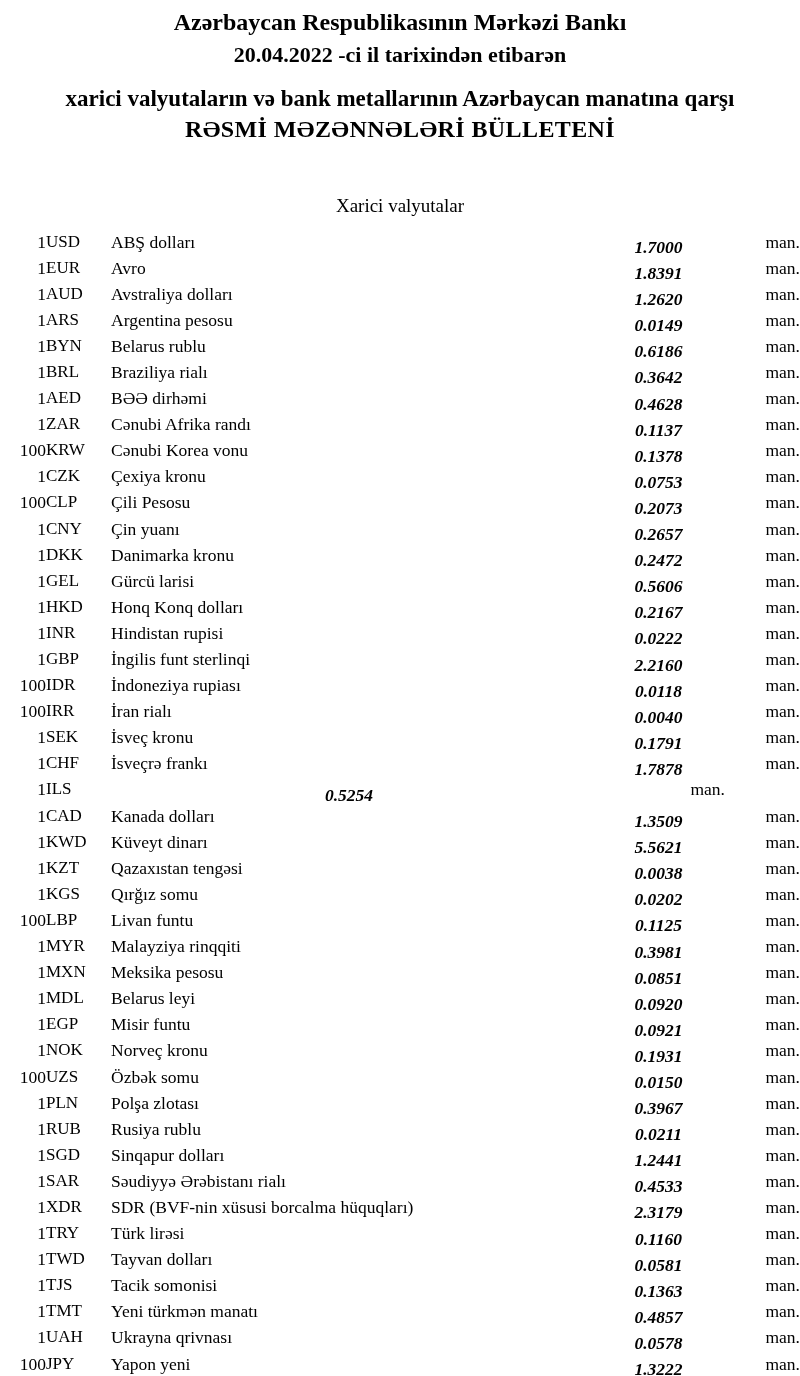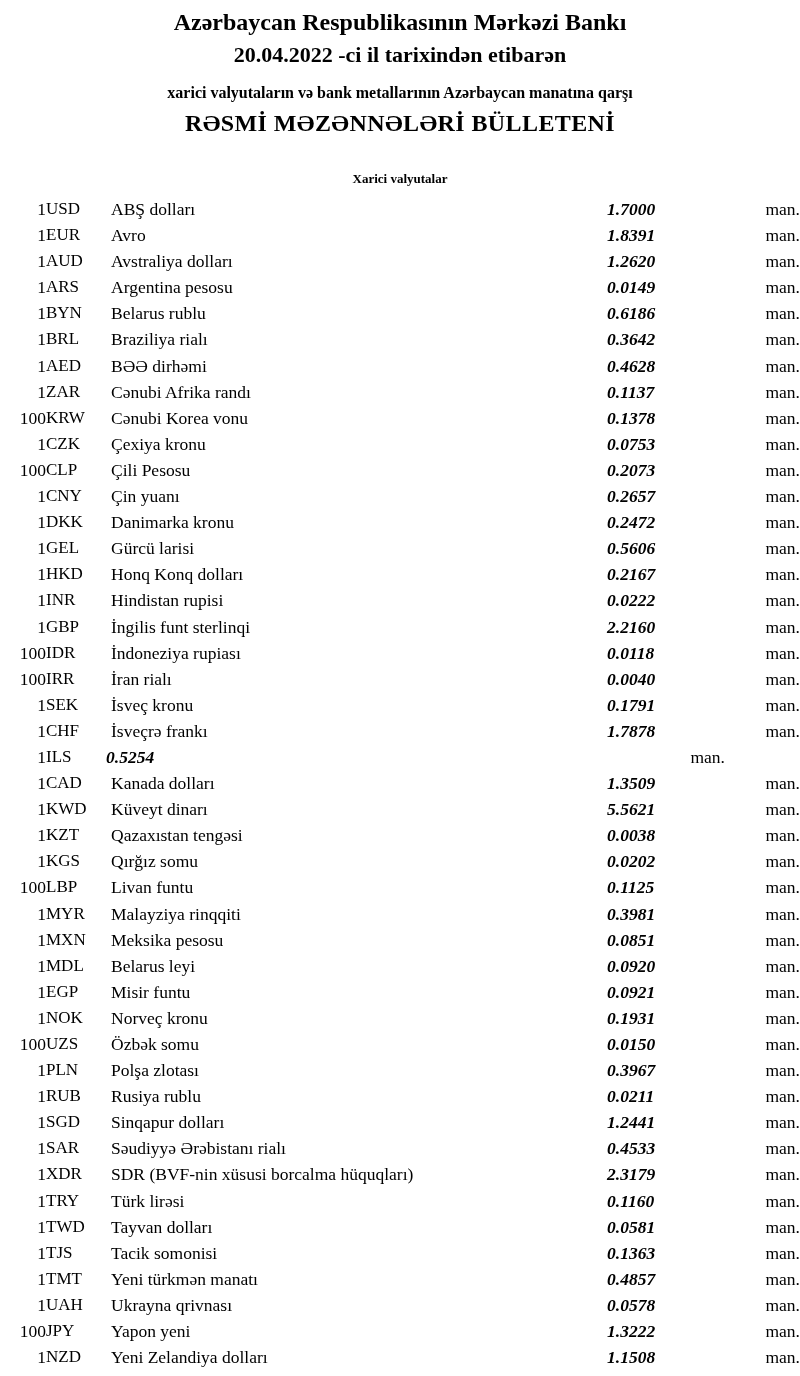--- a/index.html
+++ b/index.html
@@ -14,47 +14,47 @@
   .header { text-align: center; }
   .title {
     padding-top: 8px;
     font-size: 24px; font-weight: 700; line-height: 28px;
   }
   .date-line {
     margin-top: 8px;
     font-size: 22px; font-weight: 700; line-height: 22px;
   }
   .subtitle {
-    margin-top: 16px;
-    font-size: 16px; font-weight: 700; line-height: 22px;
+    margin-top: 22px;
+    font-size: 23px; font-weight: 700; line-height: 22px;
   }
   .bulletin-line {
     margin-top: 7px;
     font-size: 24px; font-weight: 700; line-height: 24px;
     letter-spacing: 0.4px;
   }
   .section-title {
-    margin-top: 33px;
+    margin-top: 54px;
     text-align: center;
-    font-size: 13px; font-weight: 700; line-height: 22px;
+    font-size: 19px; font-weight: 400; line-height: 22px;
   }
   .table { margin-top: 6px; }
   .row {
     display: grid;
     grid-template-columns: 46px 60px 1fr 118px 75px;
     align-items: center;
     height: 26.1px;
     font-size: 17.5px;
     line-height: 26.1px;
   }
   .cell { white-space: nowrap; overflow: visible; }
   .cell.qty  { text-align: right; }
   .cell.code { text-align: left; font-size: 17px; }
   .cell.name { text-align: left; padding-left: 5px; }
-  .cell.rate { text-align: left; padding-right: 15px; font-weight: 700; font-style: italic; }
+  .cell.rate { text-align: center; padding-right: 15px; font-weight: 700; font-style: italic; margin-top: 11px; }
   .cell.unit { text-align: right; }
 </style>
 </head>
 <body>
 
 <div class="page">
   <div class="header">
     <div class="title">Azərbaycan Respublikasının Mərkəzi Bankı</div>
     <div class="date-line">20.04.2022 -ci il tarixindən etibarən</div>
     <div class="subtitle">xarici valyutaların və bank metallarının Azərbaycan manatına qarşı</div>

